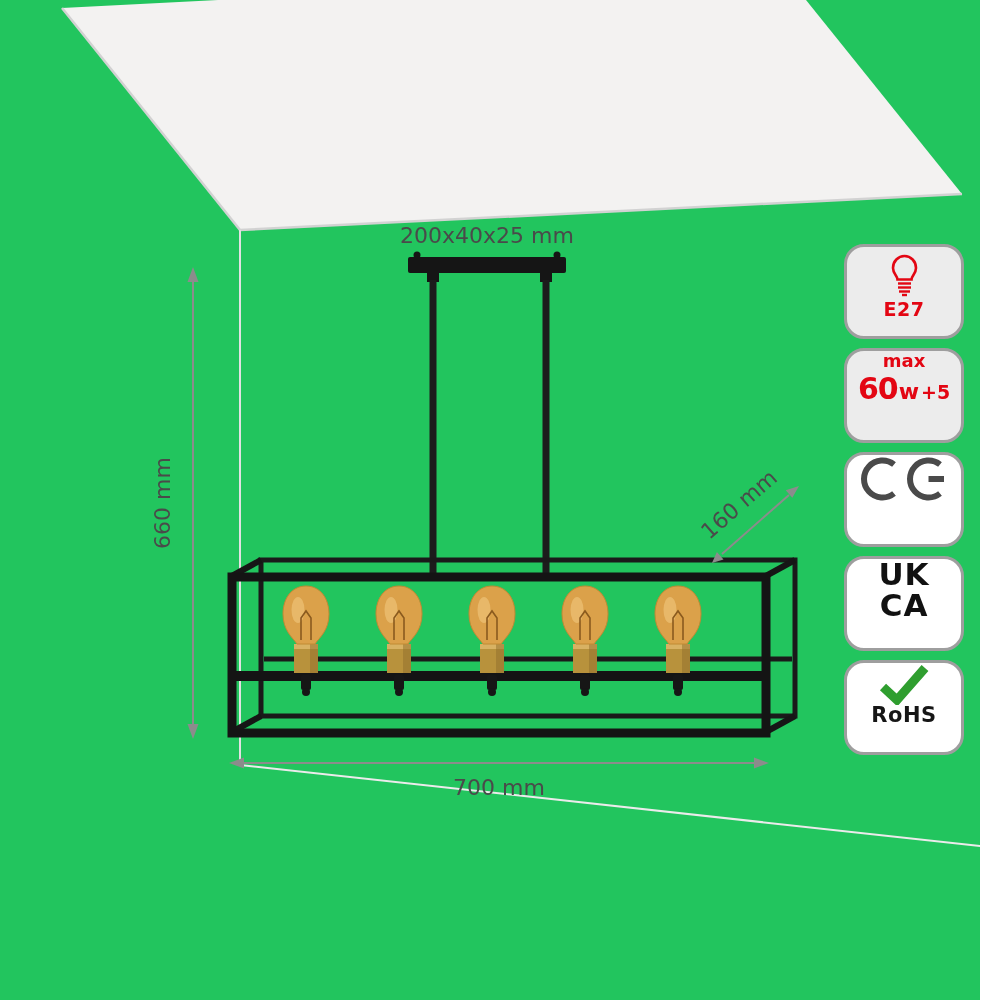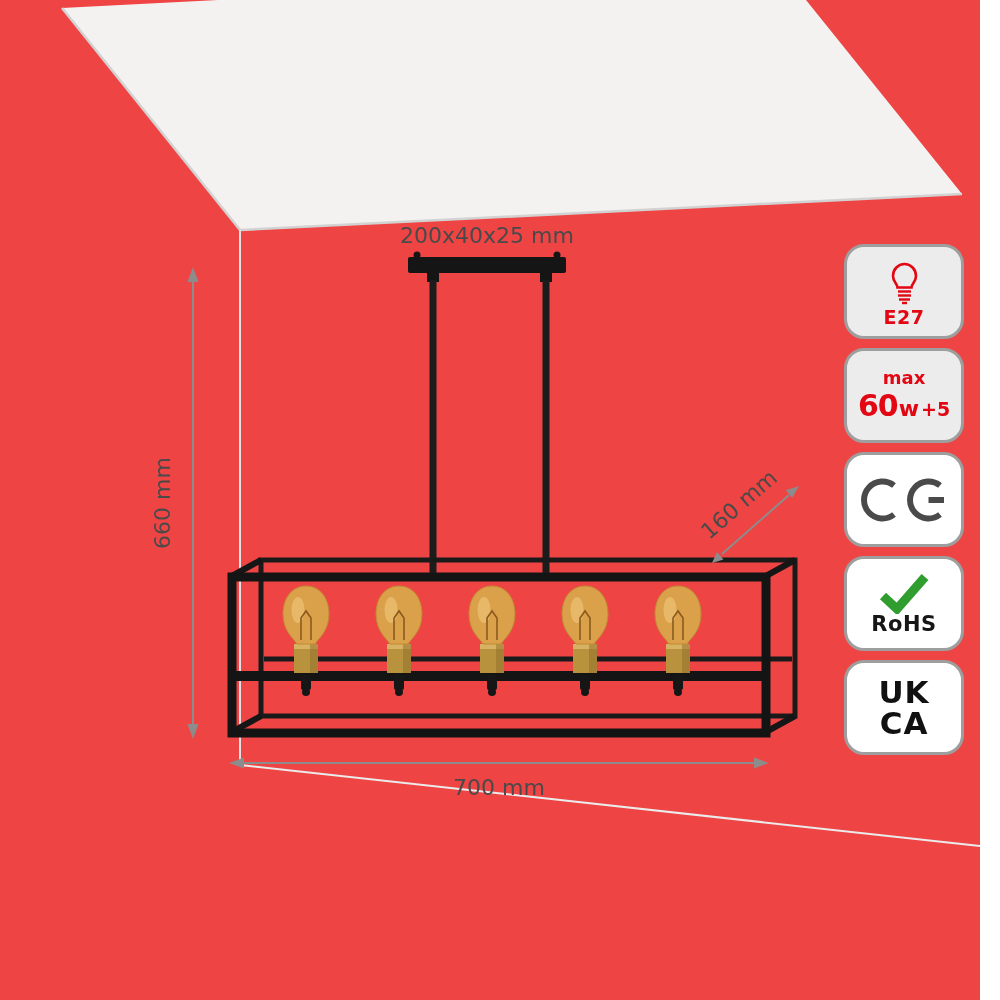--- a/index.html
+++ b/index.html
@@ -1,26 +1,26 @@
 <!DOCTYPE html>
 <html><head>
 <meta charset="utf-8">
 <style>
   html,body{margin:0;padding:0;background:#ffffff;}
   .canvas{
-    position:relative;width:980px;height:1000px;background:#ef4444;overflow:hidden;
+    position:relative;width:980px;height:1000px;background:#22c55e;overflow:hidden;
     font-family:"DejaVu Sans","Liberation Sans",sans-serif;
   }
   .scene{position:absolute;left:0;top:0;}
   .dim-label{font-family:"DejaVu Sans","Liberation Sans",sans-serif;font-size:22px;fill:#4a4a4a;}
   
   .badges{position:absolute;left:844px;top:244px;width:120px;display:flex;flex-direction:column;gap:9px;}
   .badge{
     box-sizing:border-box;width:120px;height:95px;border:3px solid #9e9e9e;border-radius:20px;
-    background:#ffffff;display:flex;flex-direction:column;align-items:center;justify-content:center;
+    background:#ffffff;display:flex;flex-direction:column;align-items:center;justify-content:flex-start;
   }
   .badge.gray{background:#ececec;}
   .e27-label{color:#e30613;font-weight:bold;font-size:19px;margin-top:1px;letter-spacing:0.5px;}
   .max-label{color:#e30613;font-weight:bold;font-size:18px;line-height:1.1;}
   .max-row{display:flex;align-items:baseline;color:#e30613;font-weight:bold;}
   .watt-num{font-size:30px;letter-spacing:-1px;}
   .watt-unit{font-size:22px;margin-left:1px;}
   .watt-count{font-size:19px;margin-left:2px;}
   .rohs-label{font-size:21px;font-weight:bold;color:#161616;margin-top:-2px;letter-spacing:0.5px;}
   .ukca-line{font-size:31px;font-weight:bold;line-height:1.0;color:#111111;letter-spacing:1px;}
@@ -168,25 +168,25 @@
     <div class="badge">
       <svg width="92" height="48" viewBox="0 0 92 48">
         <title>CE</title>
         <path d="M36 9.5 A18.5 18.5 0 1 0 36 38.5" fill="none" stroke="#4a4a4a" stroke-width="6"></path>
         <path d="M82 9.5 A18.5 18.5 0 1 0 82 38.5" fill="none" stroke="#4a4a4a" stroke-width="6"></path>
         <line x1="70.5" y1="24" x2="86" y2="24" stroke="#4a4a4a" stroke-width="6"></line>
       </svg>
     </div>
 
     <div class="badge">
+      <div class="ukca-line">UK</div>
+      <div class="ukca-line">CA</div>
+    </div>
+
+    <div class="badge">
       <svg width="56" height="42" viewBox="0 0 56 42">
         <path d="M7 24 L21 37 L49 5" fill="none" stroke="#2f9e2f" stroke-width="9"></path>
       </svg>
       <div class="rohs-label">RoHS</div>
     </div>
 
-    <div class="badge">
-      <div class="ukca-line">UK</div>
-      <div class="ukca-line">CA</div>
-    </div>
-
   </div>
 </div>
 
 </body></html>

